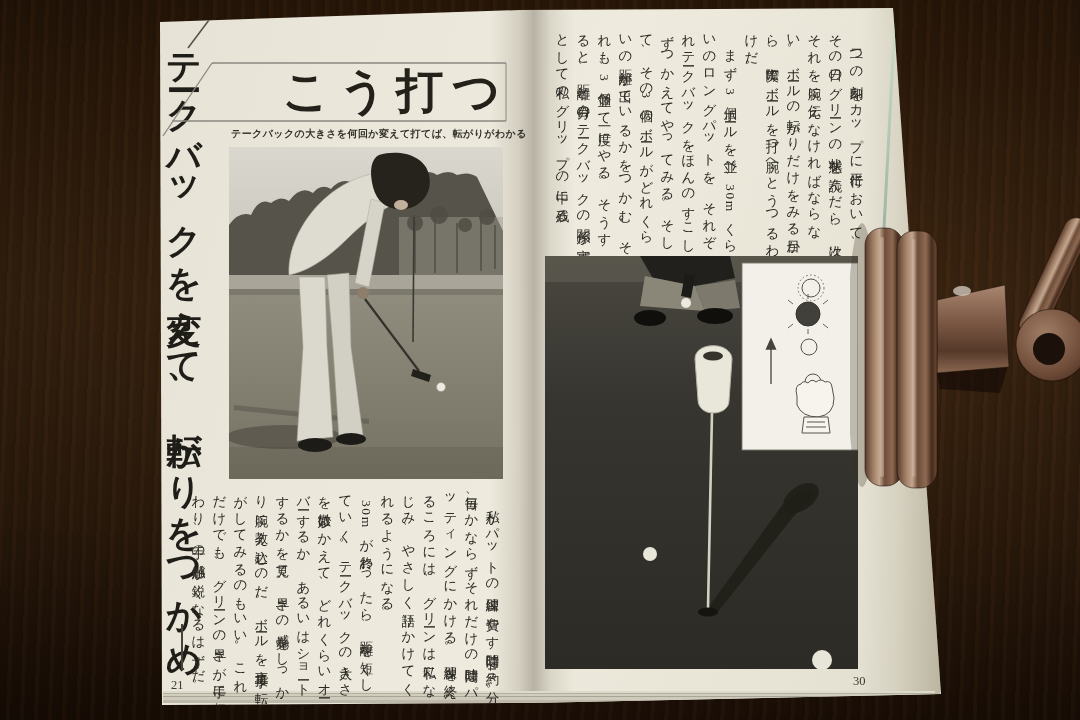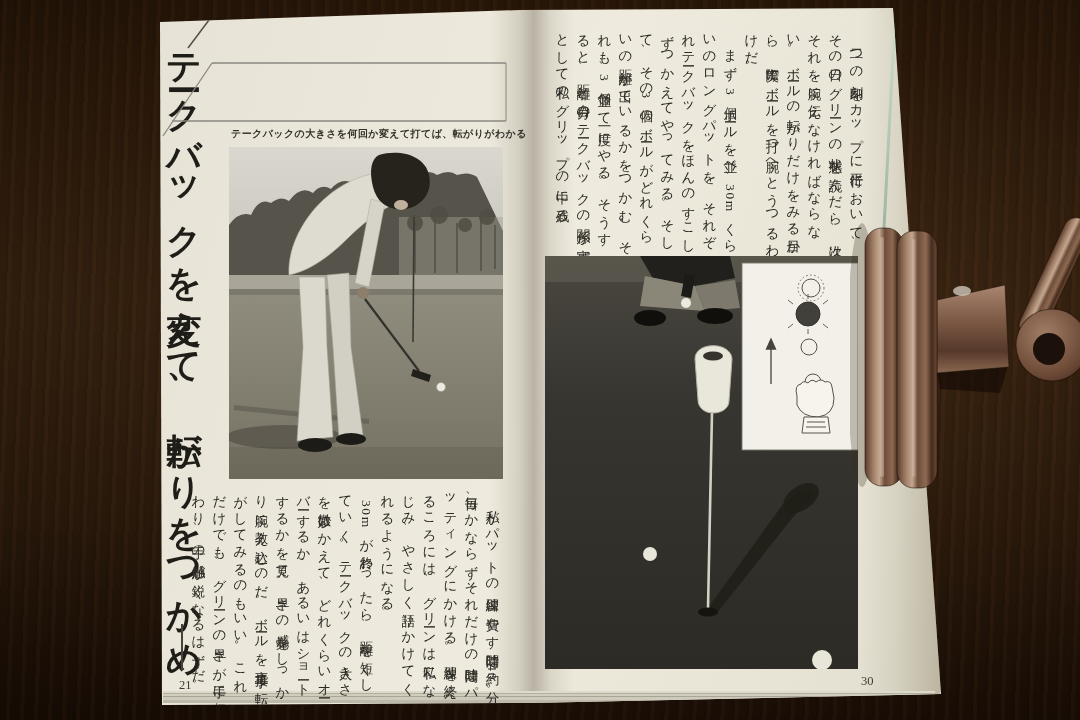--- a/index.html
+++ b/index.html
@@ -30,21 +30,21 @@
     letter-spacing:2px;color:#1f1d18;}
   .vhead-dash{left:181px;top:624px;width:1.5px;height:46px;background:#45423b;}
   .vbody{font-size:13.5px;line-height:21px;letter-spacing:1.6px;color:#2d2b25;}
   .vbody p{margin:0;text-indent:1.05em;}
   .vbody-left{right:577px;top:486px;height:213px;}
   .vbody-right{right:213px;top:25px;height:229px;}
   .main-title{left:282px;top:60px;font-size:47px;font-weight:700;letter-spacing:9px;color:#232119;}
   .caption{font-family:Liberation Sans, sans-serif;font-weight:700;color:#34322b;}
   .caption-left{left:231px;top:127px;font-size:10px;letter-spacing:.4px;}
   .caption-right{left:558px;top:675px;font-size:11px;letter-spacing:.8px;}
-  .pagenum{font-size:12.5px;color:#3b3931;margin-left:8px;}
+  .pagenum{font-size:12.5px;color:#3b3931;}
   .pagenum-left{left:171px;top:678px;}
   .pagenum-right{left:853px;top:674px;}
   svg{display:block;}
 </style>
 </head>
 <body>
 
 <div class="scene">
 
   <div class="book">
@@ -59,20 +59,21 @@
     <div class="abs vhead-dash"></div>
 
     <svg class="abs" style="left:150px;top:0;" width="370" height="150">
       <line x1="62" y1="63" x2="356" y2="63" stroke="#8a8780" stroke-width="1.3"></line>
       <line x1="62" y1="63" x2="13" y2="136" stroke="#8a8780" stroke-width="1.3"></line>
       <line x1="22" y1="121" x2="356" y2="121" stroke="#8a8780" stroke-width="1.3"></line>
       <line x1="356" y1="63" x2="356" y2="121" stroke="#8a8780" stroke-width="1"></line>
       <line x1="38" y1="48" x2="65" y2="12" stroke="#55524a" stroke-width="1.6"></line>
     </svg>
 
+    <div class="abs main-title">こう打つ</div>
 
     <div class="abs caption caption-left">テークバックの大きさを何回か変えて打てば、転がりがわかる</div>
 
     <svg class="abs" style="left:229px;top:147px;" width="274" height="332" viewBox="0 0 274 332">
       <defs>
         <linearGradient id="sky" x1="0" y1="0" x2="0" y2="1">
           <stop offset="0" stop-color="#dad7ce"></stop>
             <stop offset="1" stop-color="#c5c2b9"></stop>
         </linearGradient>
         <linearGradient id="gg" x1="0" y1="0" x2="0" y2="1">

